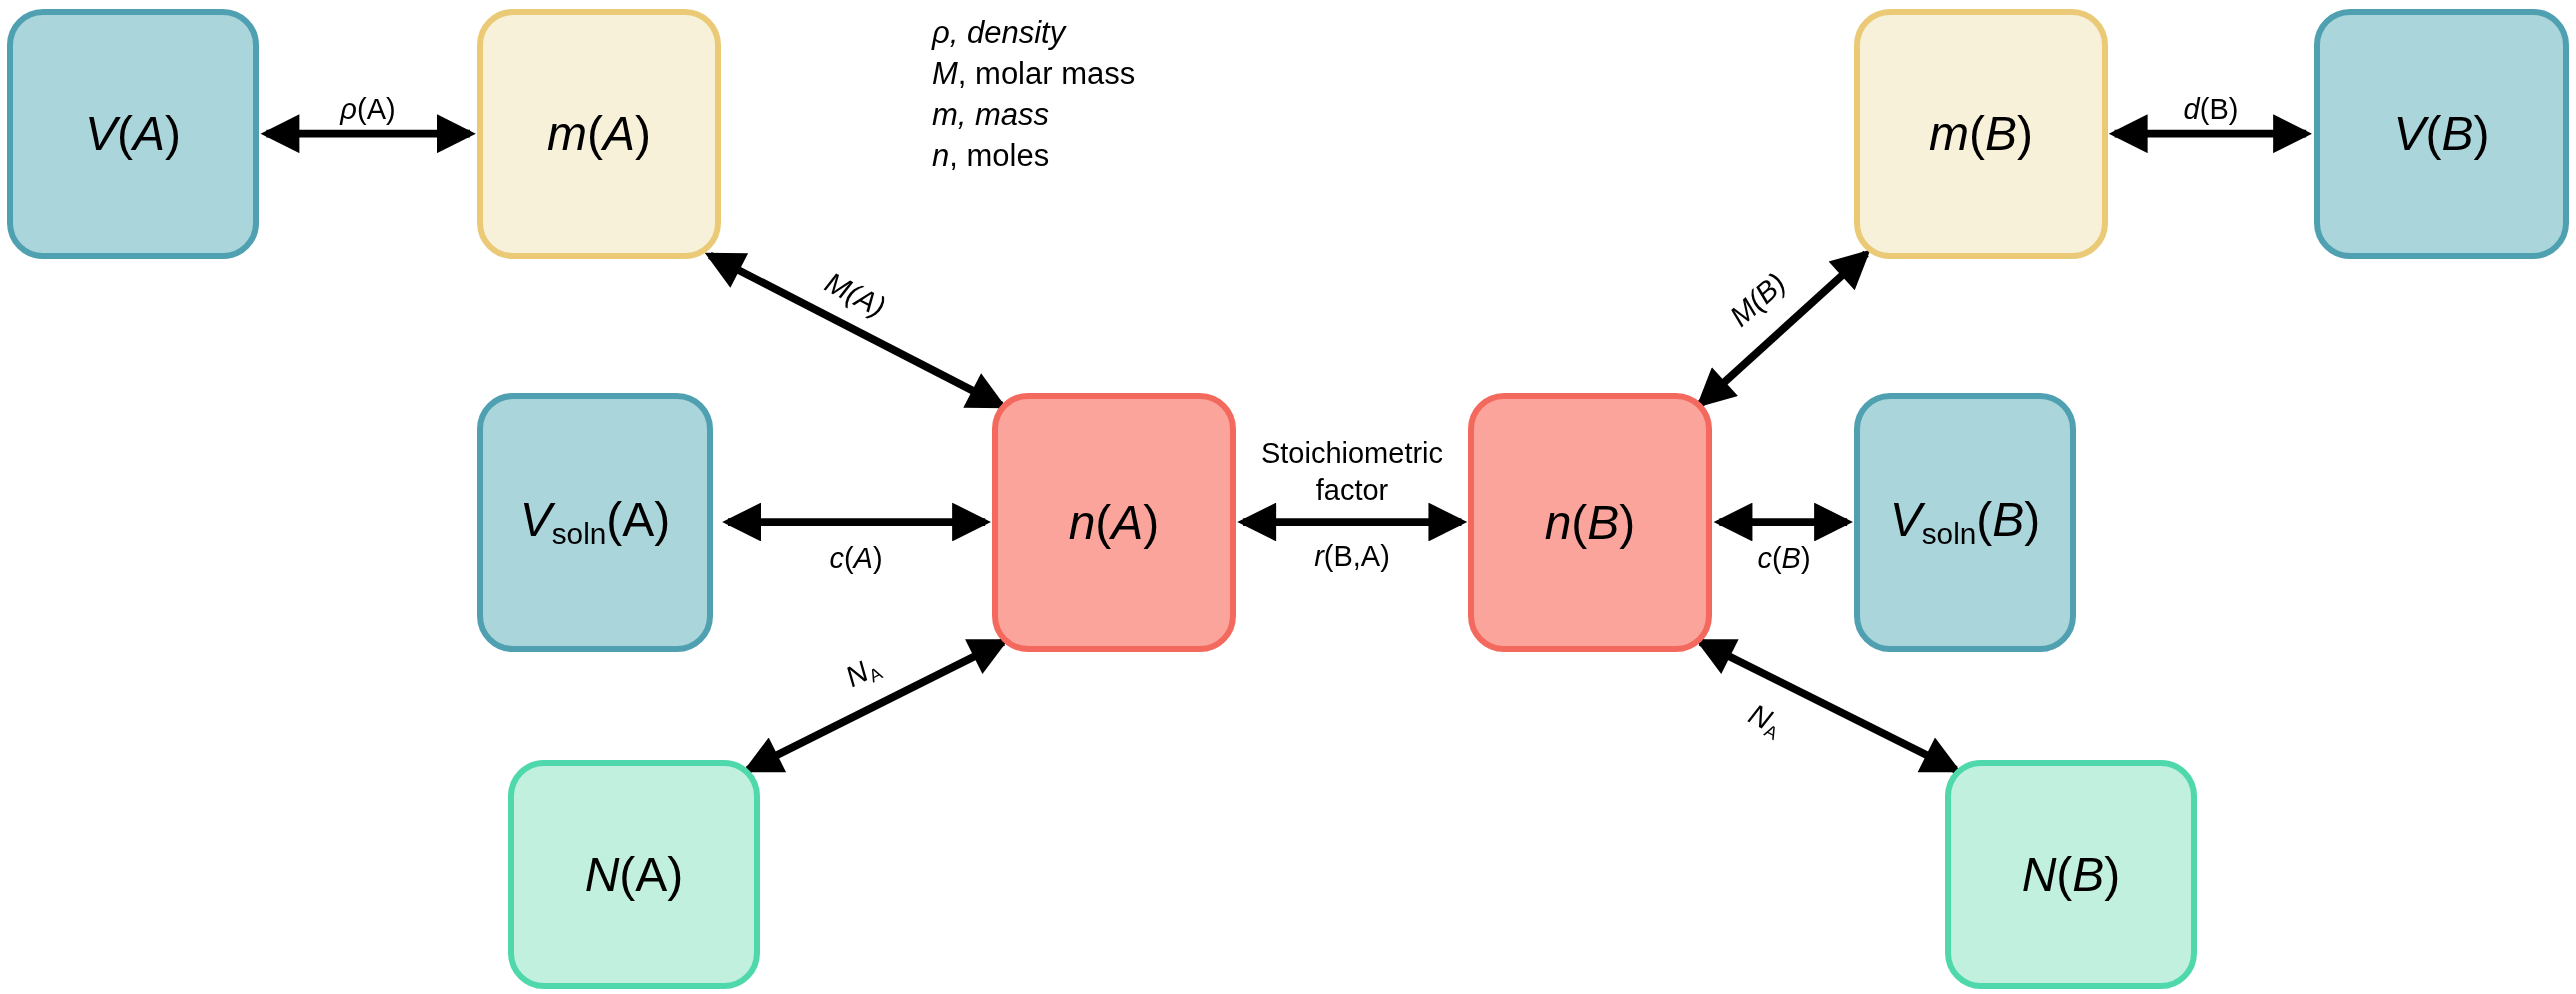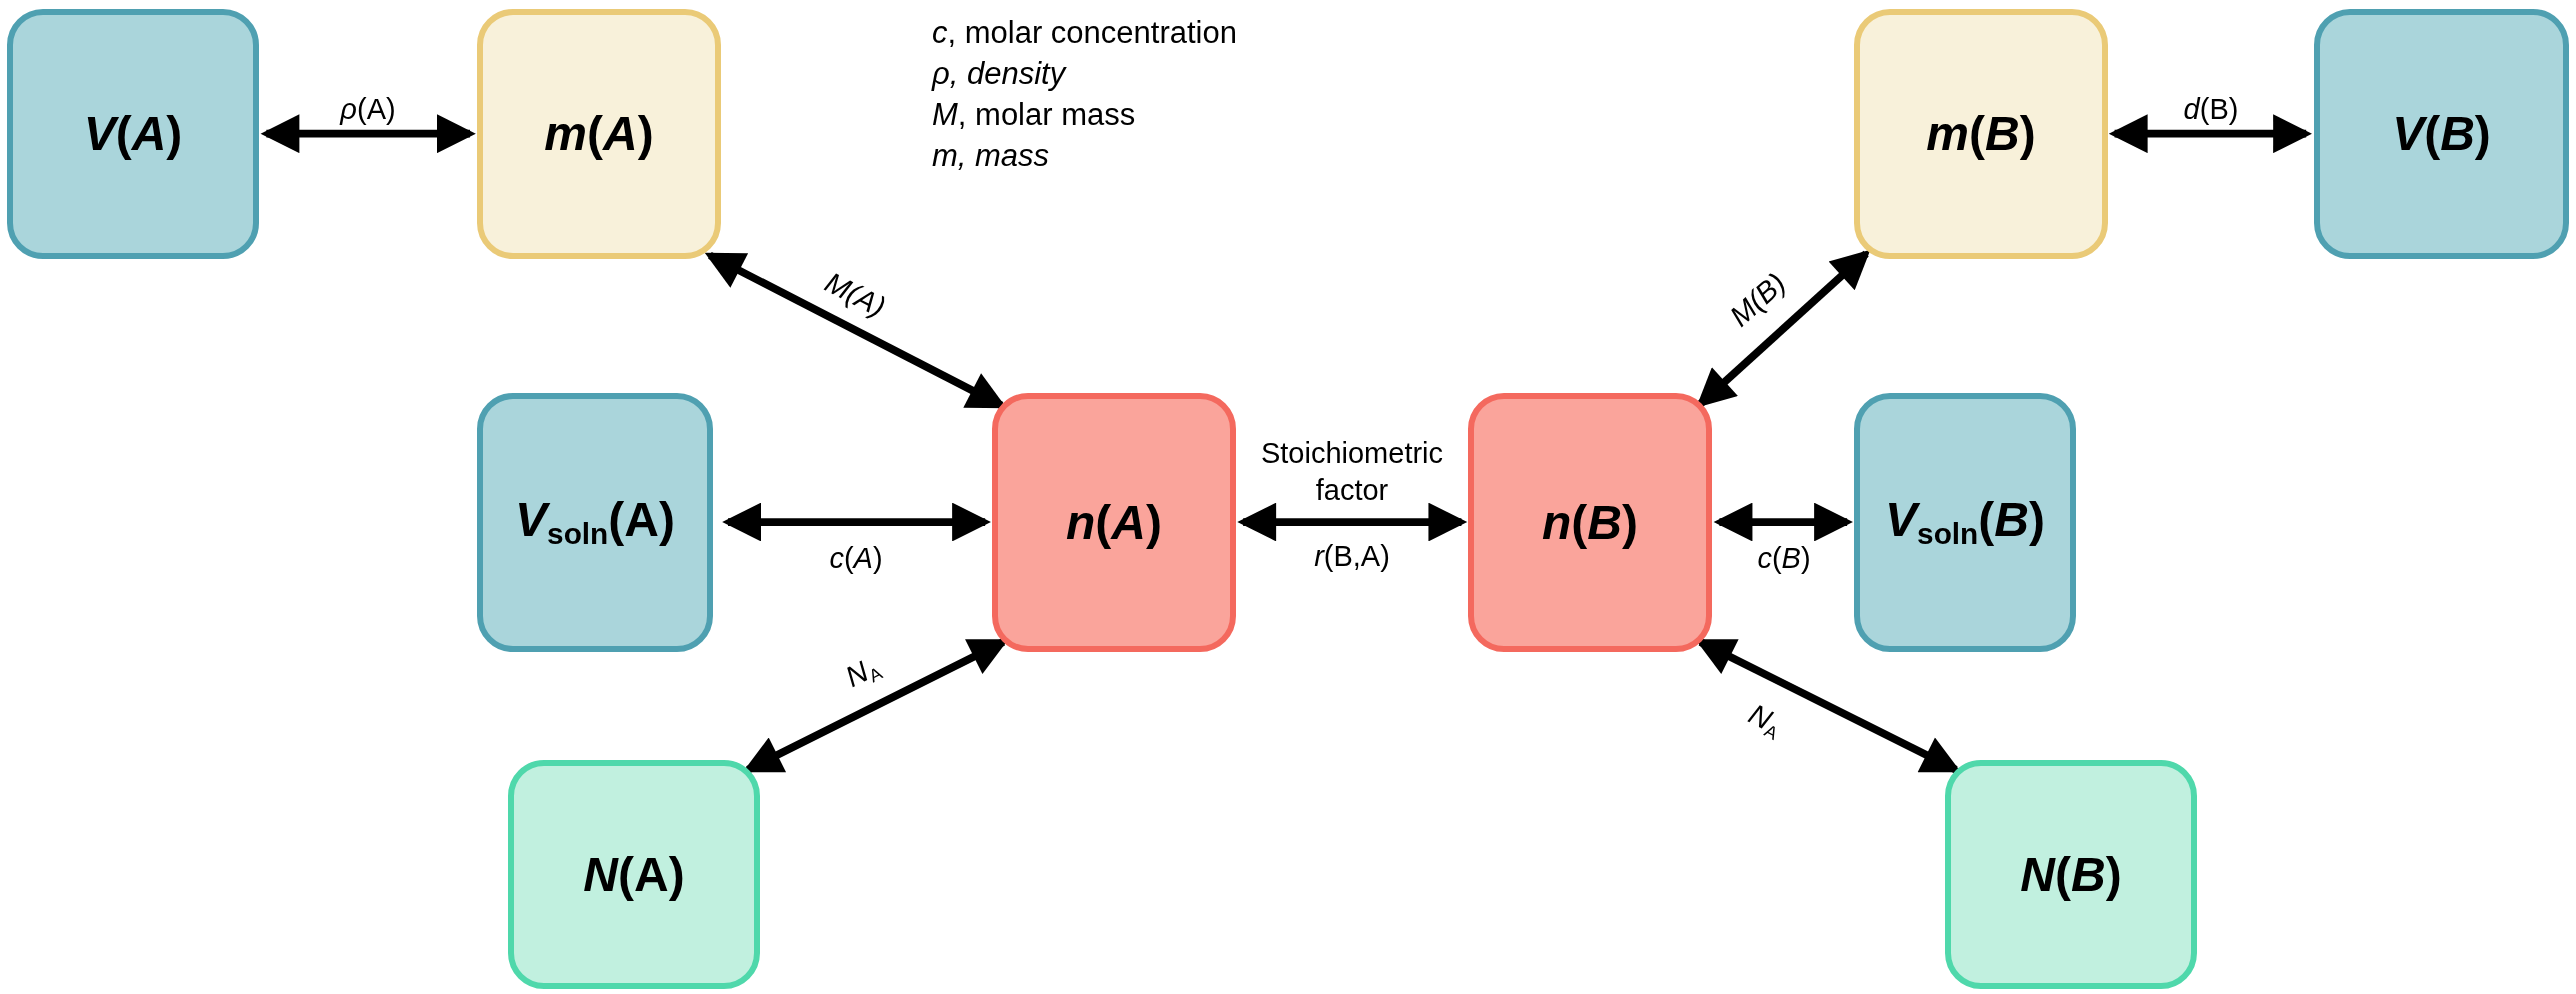--- a/index.html
+++ b/index.html
@@ -11,21 +11,21 @@
     color:#000;
     overflow:hidden;
   }
   .box{
     position:absolute;
     border-radius:36px;
     border:6px solid;
     box-sizing:border-box;
     display:flex;align-items:center;justify-content:center;
   }
-  .box .lbl{font-size:48px;line-height:1;white-space:nowrap;font-weight:bold;}
+  .box .lbl{font-size:48px;line-height:1;white-space:nowrap;}
   .teal  {background:#AAD5DB;border-color:#4FA0B1;}
   .cream {background:#F8F1DA;border-color:#EACA77;}
   .salmon{background:#FAA49B;border-color:#F4695E;}
   .mint  {background:#C1F0DF;border-color:#4FD8AB;}
   .it{font-style:italic;}
   .sb{font-size:0.62em;vertical-align:-0.28em;}
   .alabel{
     position:absolute;
     font-size:29px;line-height:1.15;white-space:nowrap;
     transform:translate(-50%,-50%);
@@ -106,20 +106,20 @@
   <div class="alabel" style="left:1758px; top:300px; transform:translate(-50%,-50%) rotate(-42deg);"><span class="it">M(B)</span></div>
   <div class="alabel" style="left:863px; top:673px; transform:translate(-50%,-50%) rotate(-27deg);"><span class="it">N</span><span class="sb">A</span></div>
   <div class="alabel" style="left:1765px; top:721px; transform:translate(-50%,-50%) rotate(27deg);"><span class="it">N</span><span class="sb">A</span></div>
 
   <div class="stoich" style="left:1352px; top:472px;">
     <div>Stoichiometric</div>
     <div>factor</div>
   </div>
 
   <div class="legend" style="left:932px;">
-    <div><span class="it">c</span><span>, molar concentration</span></div>
     <div><span class="it">ρ, density</span></div>
     <div><span class="it">M</span><span>, molar mass</span></div>
     <div><span class="it">m, mass</span></div>
+    <div><span class="it">n</span><span>, moles</span></div>
   </div>
 
 </div>
 
 
 </body></html>

